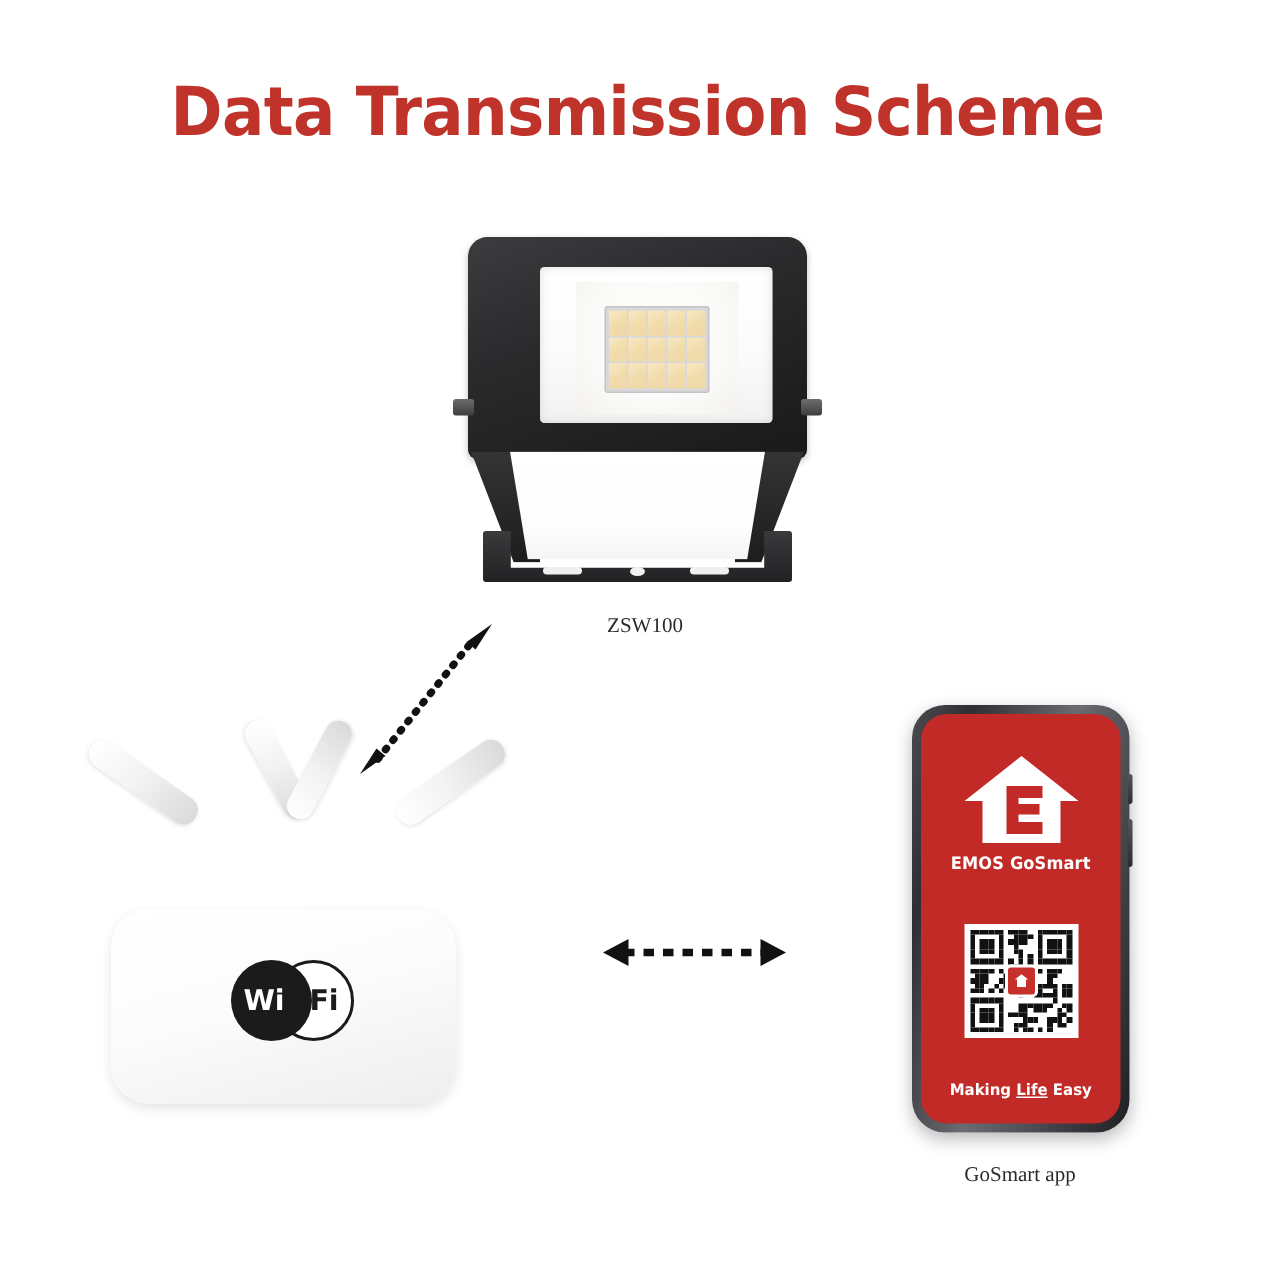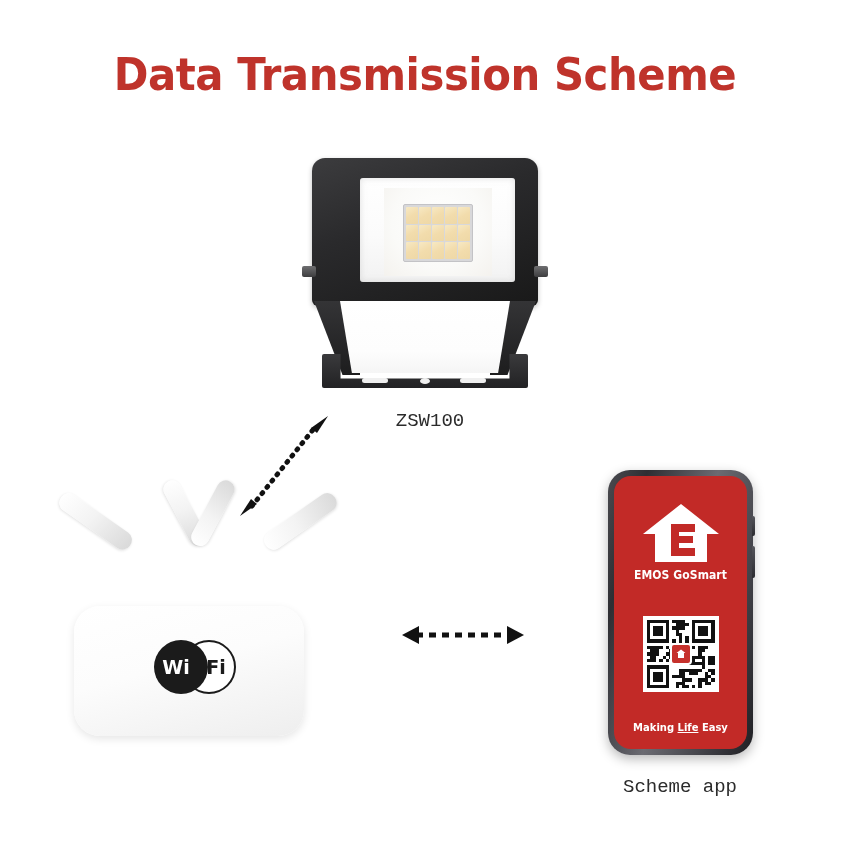--- a/index.html
+++ b/index.html
@@ -34,22 +34,22 @@
     letter-spacing: -0.5px;
     color: #bf332b;
     transform: scaleX(0.93);
     transform-origin: center top;
     white-space: nowrap;
   }
 
   
   .caption {
     position: absolute;
-    font-family: Liberation Mono, monospace;
-    font-size: 19px;
+    font-family: Liberation Serif, serif;
+    font-size: 14px;
     color: #2b2b2b;
     white-space: nowrap;
     text-align: center;
   }
   #cap-floodlight { top: 410px; left: 330px; width: 200px; }
   #cap-router     { top: 776px; left: 110px; width: 170px; }
   #cap-phone      { top: 776px; left: 600px; width: 160px; }
 
   
   .floodlight {
@@ -838,21 +838,21 @@
           </svg>
         </div>
       </div>
 
       <div class="app-tag">
         <span>Making </span><u>Life</u><span> Easy</span>
       </div>
 
     </div>
   </div>
-  <div class="caption" id="cap-phone">Scheme app</div>
+  <div class="caption" id="cap-phone">GoSmart app</div>
 
   <div class="arrow" id="arrow-diag">
     <svg viewBox="0 0 96 108" xmlns="http://www.w3.org/2000/svg">
       <line x1="16" y1="94" x2="80" y2="14" stroke="#111111" stroke-width="5" stroke-linecap="round" stroke-dasharray="1 7"></line>
       <path d="M4 104 L21 92 L15 87 Z" fill="#111111"></path>
       <path d="M92 4 L75 16 L81 21 Z" fill="#111111"></path>
     </svg>
   </div>
 
   <div class="arrow" id="arrow-horiz">

